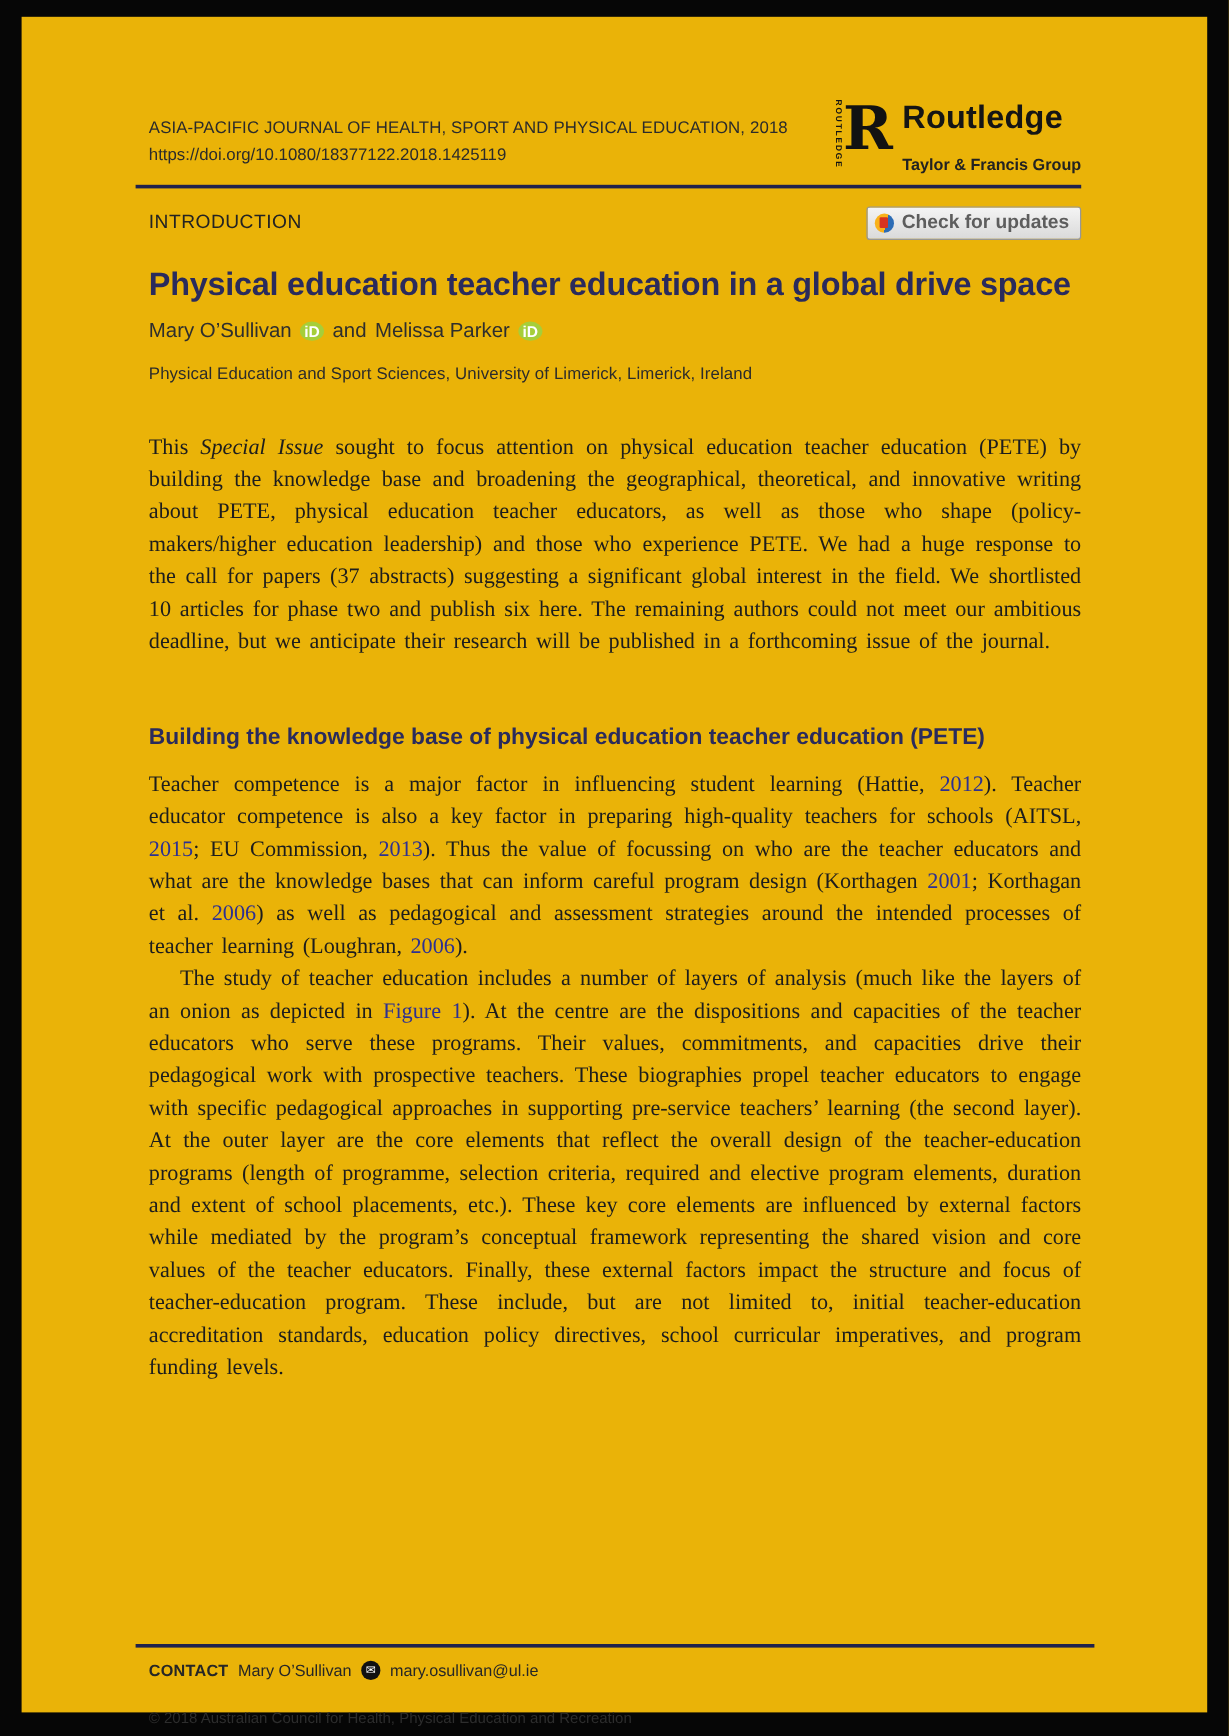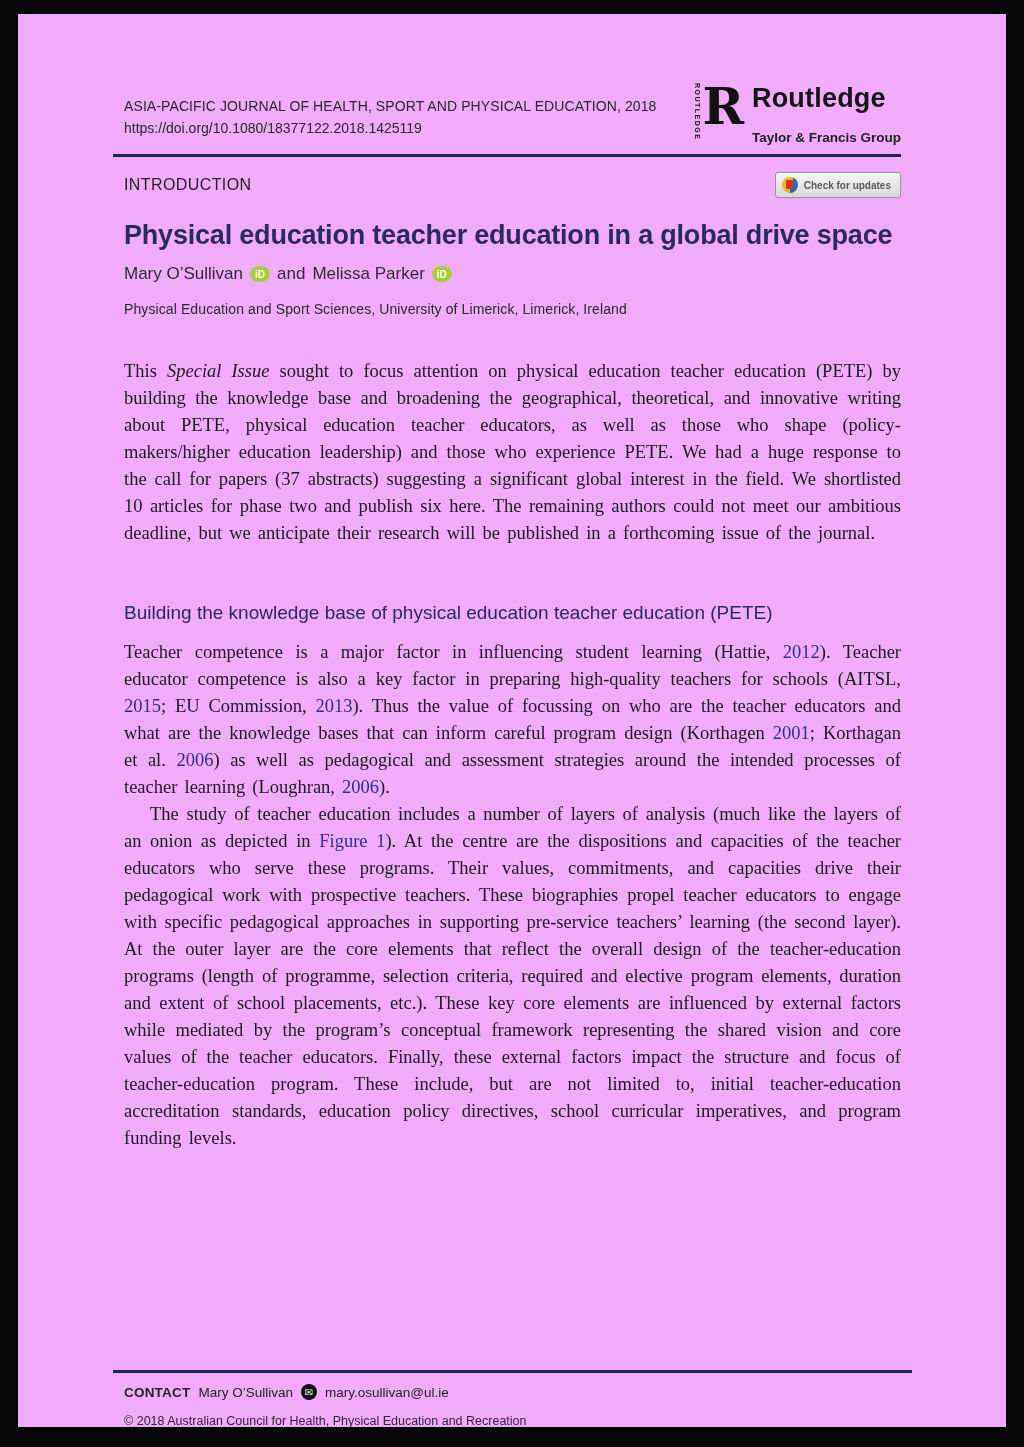--- a/index.html
+++ b/index.html
@@ -14,21 +14,21 @@
   body{
     background:#060606;
     position:relative;
     font-family:"Liberation Sans", sans-serif;
     overflow:hidden;
   }
   .page{
     position:absolute;
     left:18px; top:14px;
     width:988px; height:1413px;
-    background:#f0abfc;
+    background:#eab308;
   }
   .content{
     padding:81px 105px 0 106px;
   }
   
   .header-row{
     display:flex;
     justify-content:space-between;
     align-items:flex-start;
   }
@@ -123,21 +123,21 @@
   }
   .crossmark-icon::after{
     content:'';
     position:absolute;
     left:4px; top:3px;
     width:7px; height:9px;
     background:#d6331f;
     border-radius:1px;
   }
   .check-label{
-    font-size:10px;
+    font-size:16px;
     font-weight:bold;
     color:#5d5d5d;
   }
   
   .title{
     margin-top:21px;
     font-size:27px;
     line-height:33px;
     font-weight:bold;
     color:var(--navy);
@@ -152,21 +152,21 @@
     gap:7px;
   }
   .orcid-icon{
     display:inline-flex;
     align-items:center;
     justify-content:center;
     width:20px;height:16px;
     border-radius:50%;
     background:var(--orcid);
     color:#fff;
-    font-size:10px;
+    font-size:13px;
     font-weight:bold;
     cursor:pointer;
   }
   .affiliation{
     margin-top:17px;
     font-size:14px;
     color:#2b2b2b;
     letter-spacing:.1px;
   }
   
@@ -176,21 +176,21 @@
     line-height:27px;
     color:var(--body);
     text-align:justify;
     word-spacing:2.5px;
   }
   .abstract{margin-top:41px;}
   .section-heading{
     margin-top:53px;
     font-size:19px;
     line-height:26px;
-    font-weight:normal;
+    font-weight:bold;
     color:var(--navy);
     max-width:750px;
   }
   .body-para{margin-top:0;}
   .first-para{margin-top:13px;}
   .indent{text-indent:26px;}
   .s-italic{font-style:italic;}
   .s-link{color:var(--link);}
   
   .footer{
@@ -221,21 +221,21 @@
     border-radius:50%;
     background:#111;
     color:#fff;
     font-size:10px;
     font-family:"DejaVu Sans", sans-serif;
     cursor:pointer;
   }
   .email-link{color:#262626;text-decoration:none;cursor:pointer;}
   .copyright-line{
     margin-left:11px;
-    margin-top:14px;
+    margin-top:25px;
     font-size:12.5px;
     color:#2d2d2d;
   }
 </style>
 </head>
 <body>
 
 <div class="page">
   <div class="content">
 

